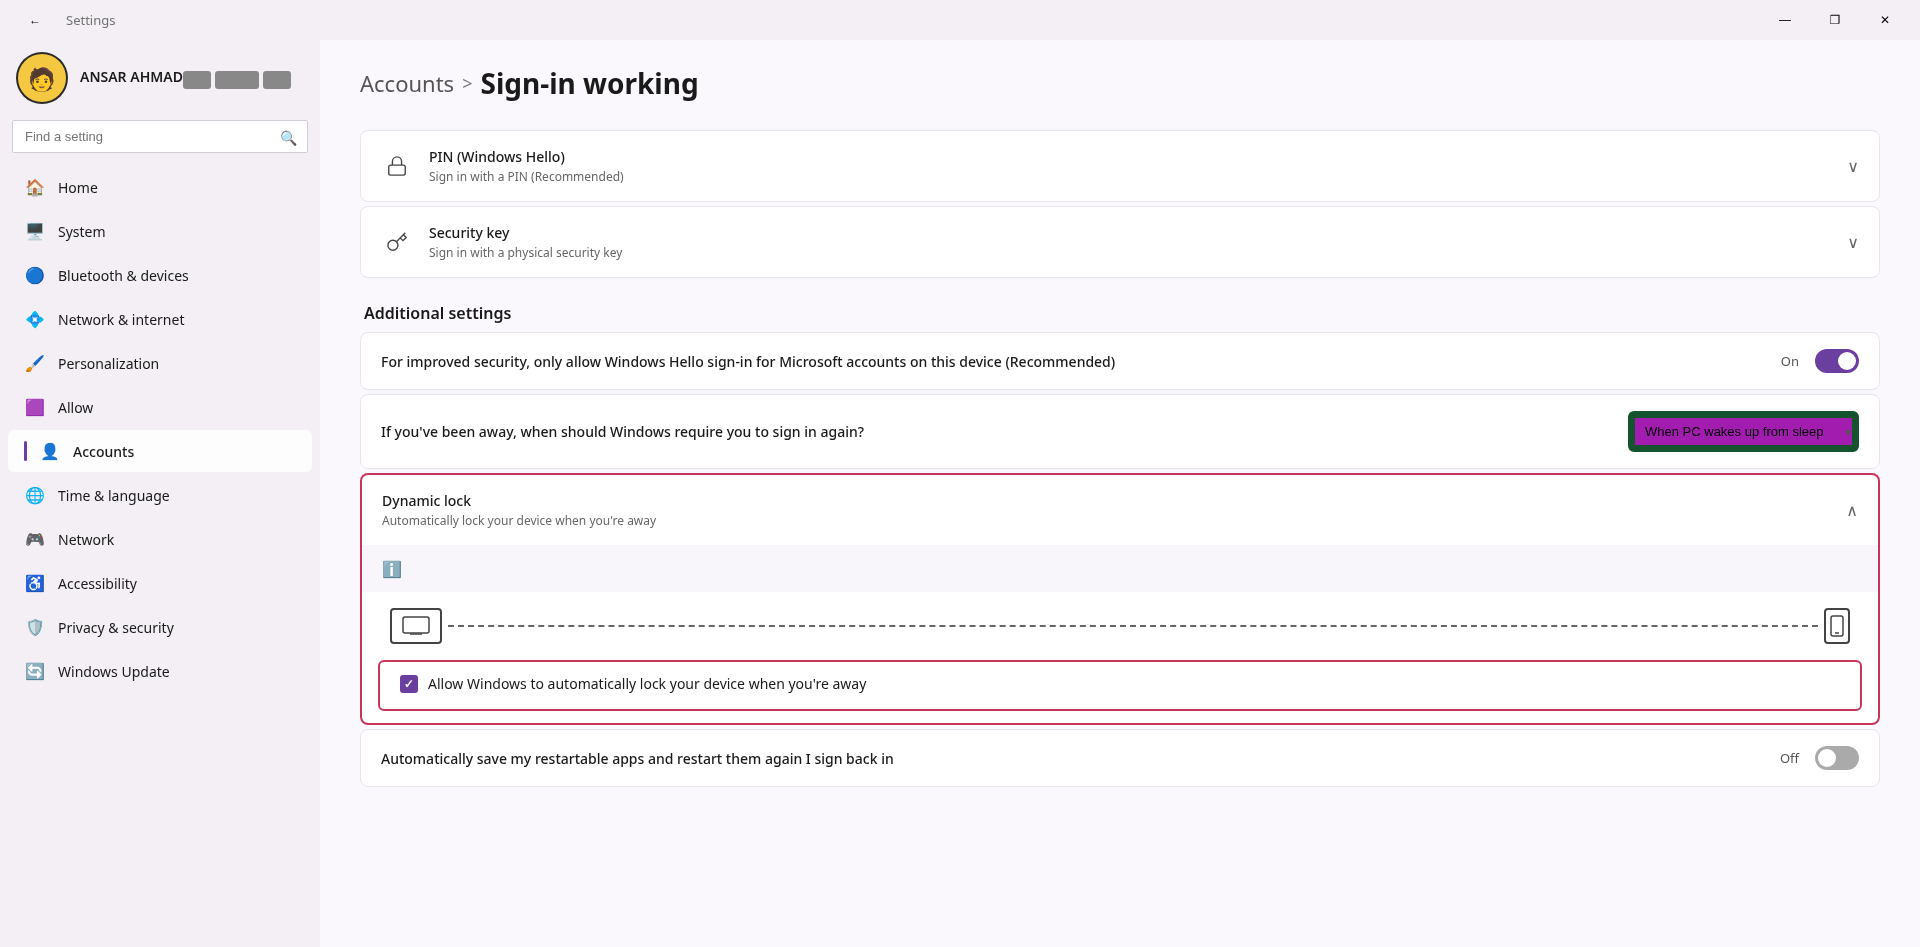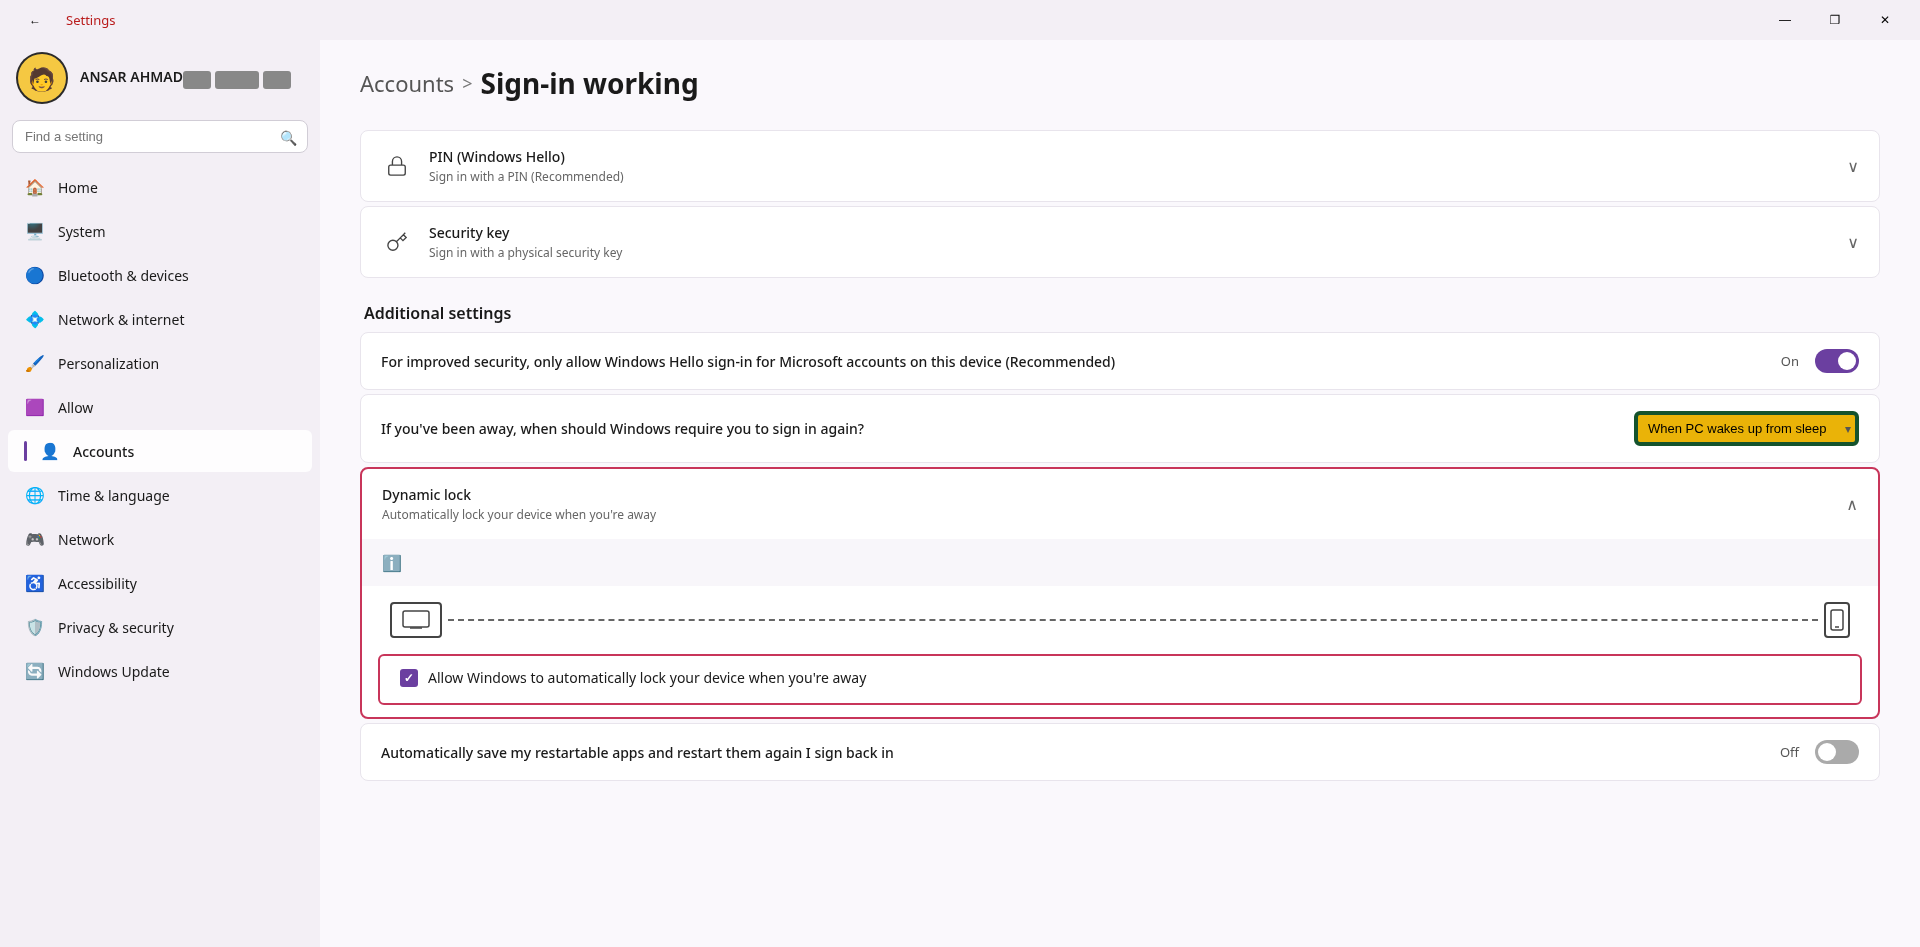--- a/index.html
+++ b/index.html
@@ -23,21 +23,21 @@
       height: 40px;
       flex-shrink: 0;
     }
     .titlebar-left {
       display: flex;
       align-items: center;
       gap: 8px;
     }
     .titlebar-title {
       font-size: 13px;
-      color: #b91c1c;
+      color: #737373;
     }
     .titlebar-controls {
       display: flex;
       gap: 4px;
     }
     .titlebar-btn {
       width: 46px;
       height: 32px;
       border: none;
       background: transparent;
@@ -118,21 +118,21 @@
     .user-badge.wide { width: 44px; }
 
     .search-box {
       margin: 0 12px 12px 12px;
       position: relative;
     }
     .search-input {
       width: 100%;
       padding: 8px 36px 8px 12px;
       border: 1px solid #d1cdd6;
-      border-radius: 8px;
+      border-radius: 2px;
       background: #fff;
       font-size: 13px;
       color: #555;
       outline: none;
     }
     .search-icon {
       position: absolute;
       right: 10px;
       top: 50%;
       transform: translateY(-50%);
@@ -293,25 +293,25 @@
       color: #555;
       margin-right: 8px;
     }
     .toggle-group {
       display: flex;
       align-items: center;
       gap: 8px;
     }
 
     .dropdown-select {
-      border: 4px solid #14532d;
+      border: 7px solid #14532d;
       border-radius: 6px;
       padding: 6px 28px 6px 10px;
       font-size: 13px;
-      background: #eab308;
+      background: #a21caf;
       cursor: pointer;
       appearance: none;
       position: relative;
     }
     .dropdown-wrapper {
       position: relative;
       display: inline-flex;
       align-items: center;
     }
     .dropdown-wrapper::after {

